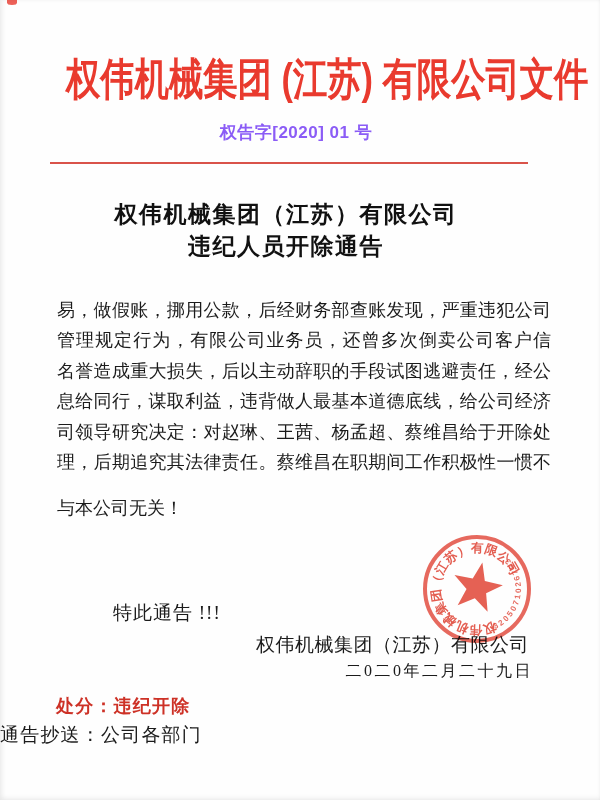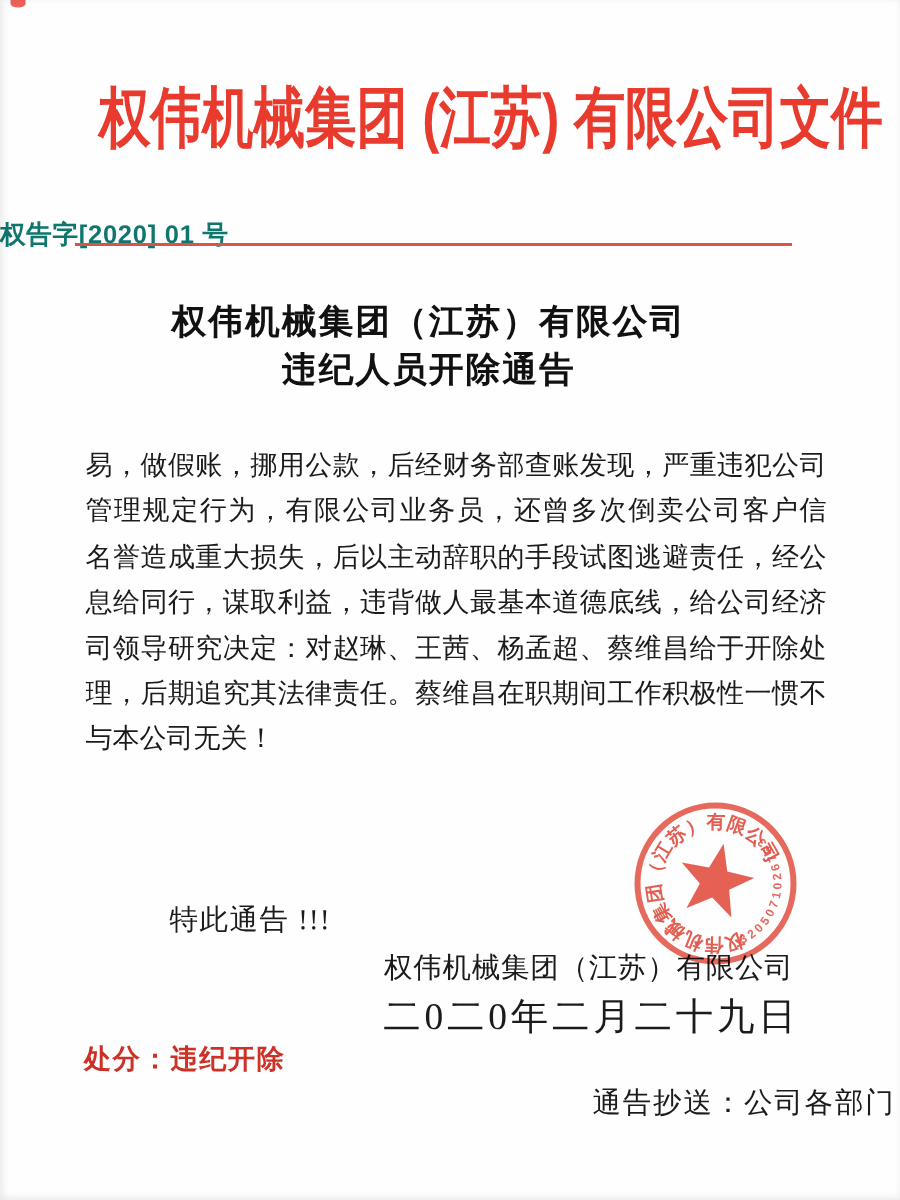--- a/index.html
+++ b/index.html
@@ -15,47 +15,47 @@
     position:absolute;left:7px;top:0;width:10px;height:5px;
     background:var(--header-red,#e93a2e);border-radius:0 0 50% 50%;opacity:.8;
   }
   .header-title{
     position:absolute;left:0;top:53px;width:600px;margin:0;text-align:center;
     font-family:"Liberation Sans","DejaVu Sans",sans-serif;
     font-size:44px;line-height:52px;font-weight:bold;color:var(--header-red,#e93a2e);
     transform:scaleX(0.78);transform-origin:300px 0;white-space:nowrap;letter-spacing:0px;
   }
   .doc-number{
-    position:absolute;left:0;top:121px;width:592px;text-align:left;
+    position:absolute;left:0;top:121px;width:592px;text-align:center;
     font-family:"Liberation Sans","DejaVu Sans",sans-serif;
-    font-size:17px;font-weight:bold;color:#0f766e;letter-spacing:.5px;margin-top:24px;
+    font-size:17px;font-weight:bold;color:#8b5cf6;letter-spacing:.5px;
   }
   .red-rule{
     position:absolute;left:50px;top:162px;width:478px;height:2px;
     background:var(--rule-red,#d9534a);
   }
   .doc-title{
     position:absolute;left:0;top:199px;width:572px;text-align:center;
     font-size:23px;line-height:32px;font-weight:bold;color:#111;letter-spacing:1.5px;
   }
   .body-block{
     position:absolute;left:57px;top:295px;width:494px;
     font-size:18px;line-height:30.4px;color:#1b1b1b;
   }
   .bl{
     text-align:justify;text-align-last:justify;text-justify:inter-character;
     white-space:normal;overflow:hidden;height:30.4px;
   }
   .bl.indent{text-indent:2em;}
-  .bl.last{text-align:right;text-align-last:left;}
+  .bl.last{text-align:right;text-align-last:left;margin-top:16px;}
   .closing{position:absolute;left:113px;top:600px;font-size:19px;font-weight:400;letter-spacing:1px;}
   .sig-company{position:absolute;left:0;top:632px;width:529px;text-align:right;font-size:19px;letter-spacing:.5px;}
-  .sig-date{position:absolute;left:0;top:661px;width:533px;text-align:right;font-size:25px;letter-spacing:2.5px;}
+  .sig-date{position:absolute;left:0;top:661px;width:533px;text-align:right;font-size:16px;letter-spacing:2.5px;}
   .punishment{position:absolute;left:56px;top:694px;font-size:18px;font-weight:bold;letter-spacing:1.2px;color:var(--punishment-red,#cd3126);}
-  .cc-line{position:absolute;left:0;top:722px;width:549px;text-align:right;font-size:19px;letter-spacing:1.2px;padding-left:48px;}
+  .cc-line{position:absolute;left:0;top:722px;width:549px;text-align:left;font-size:19px;letter-spacing:1.2px;}
   .seal{position:absolute;left:0;top:0;mix-blend-mode:multiply;pointer-events:none;opacity:.93;}
   .seal-name{font-size:12.5px;font-weight:bold;font-family:"Liberation Serif","DejaVu Serif",serif;letter-spacing:.3px;}
   .seal-code{font-size:8px;font-family:"Liberation Sans","DejaVu Sans",sans-serif;letter-spacing:2.2px;font-weight:bold;}
 </style>
 </head>
 <body>
 
 <div class="page">
 
   <div class="artifact-dot"></div>

